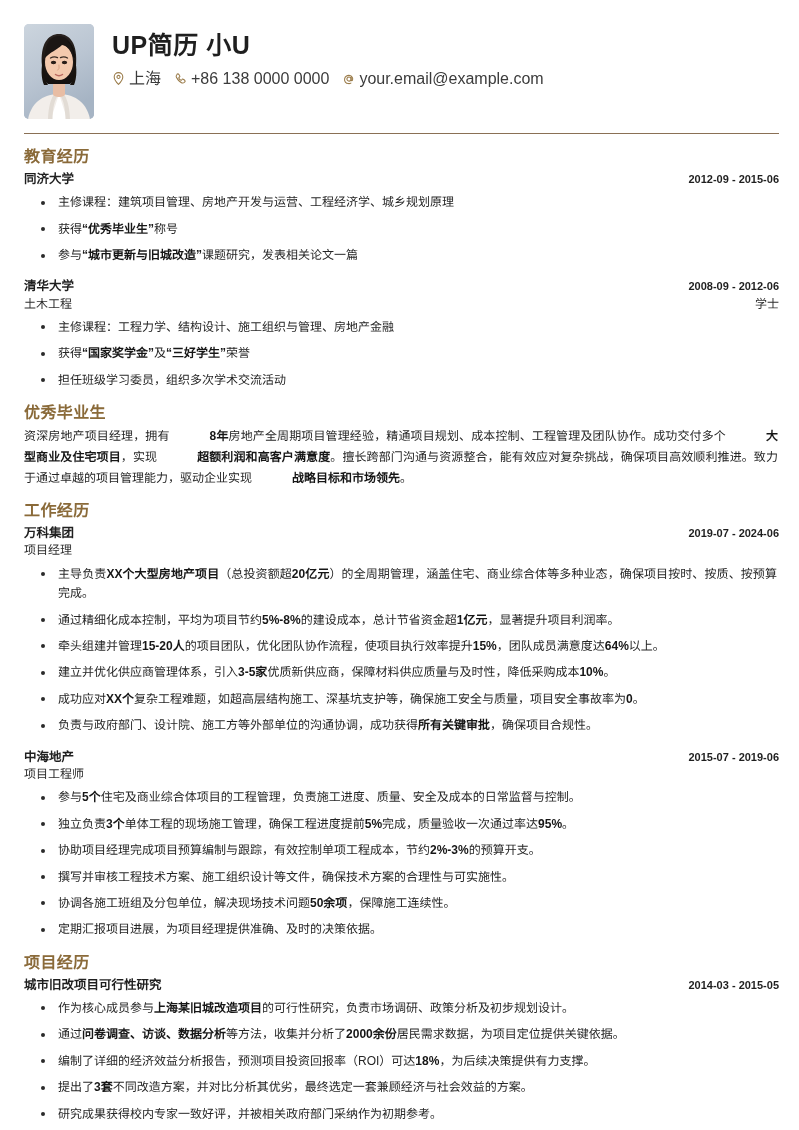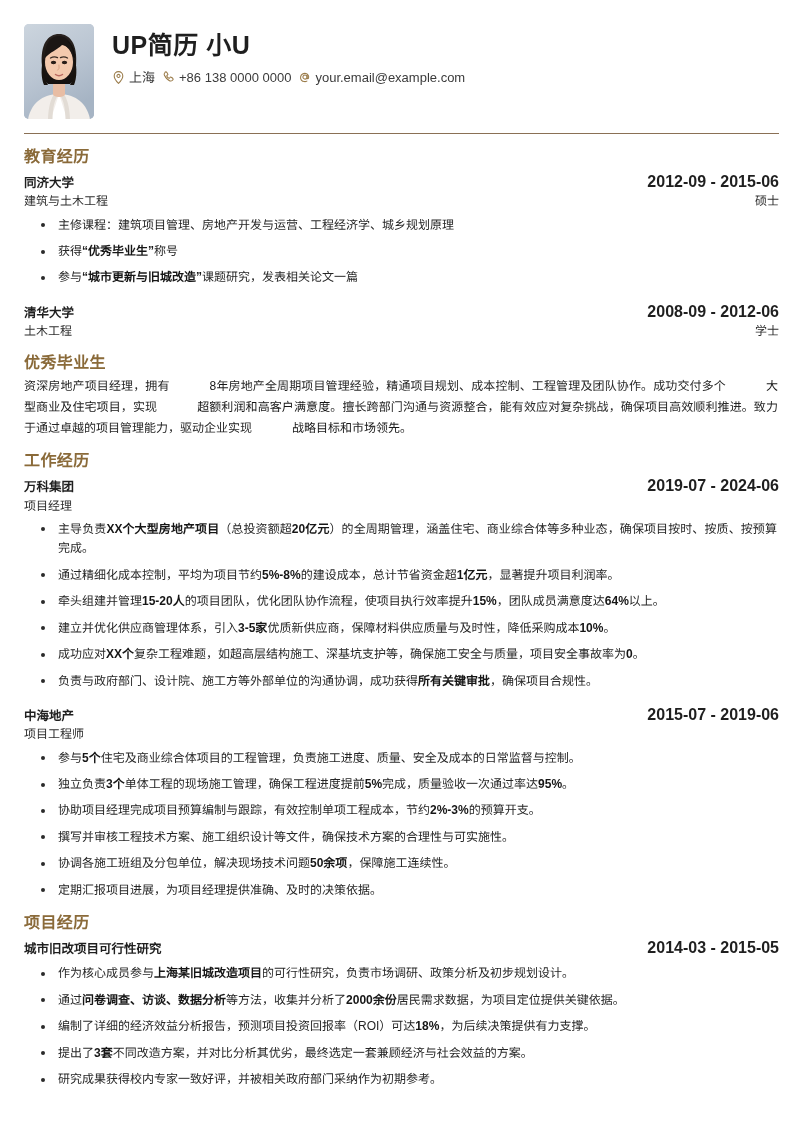--- a/index.html
+++ b/index.html
@@ -50,22 +50,23 @@
     font-weight: 600;
     letter-spacing: .5px;
     color: #1f1f1f;
     line-height: 1.1;
     margin: 0 0 11px 0;
     white-space: nowrap;
   }
   .contacts {
     display: flex;
     align-items: center;
+    gap: 6px;
     flex-wrap: nowrap;
-    font-size: 13px;
+    font-size: 16px;
     color: #3b3b3b;
     white-space: nowrap;
   }
   .contact {
     display: inline-flex;
     align-items: center;
     gap: 4px;
     margin-right: 7px;
   }
   .contact .ico {
@@ -107,21 +108,21 @@
     justify-content: space-between;
     gap: 28px;
     line-height: 1.45;
   }
   .entry-org {
     font-size: 12.5px;
     font-weight: 700;
     color: #1f1f1f;
   }
   .entry-date {
-    font-size: 16px;
+    font-size: 11px;
     font-weight: 700;
     color: #1f1f1f;
     white-space: nowrap;
     text-align: right;
   }
   .entry-sub {
     font-size: 12px;
     font-weight: 400;
     color: #2e2e2e;
   }
@@ -164,21 +165,21 @@
 
   
   .summary {
     font-size: 12px;
     line-height: 1.72;
     color: #262626;
     text-align: justify;
     margin: 3px 0 0 0;
     padding-right: 1px;
   }
-  .summary b { font-weight: 400; color: #161616; padding-left: 40px; }
+  .summary b { font-weight: 700; color: #161616; padding-left: 40px; }
 </style>
 </head>
 <body>
 
 <div class="page">
 
   <div class="header">
     <div class="photo">
       <svg viewBox="0 0 70 95" preserveAspectRatio="xMidYMid slice" aria-hidden="true">
         <defs>
@@ -262,39 +263,40 @@
   <div class="rule"></div>
 
   <div id="sections-root">
       <div class="section">
         <div class="section-title">教育经历</div>
         <div class="entry">
           <div class="entry-row">
             <span class="entry-org">同济大学</span>
             <span class="entry-date">2012-09 - 2015-06</span>
           </div>
-          <div class="entry-row">
-            <span class="entry-sub">建筑与土木工程</span>
-            <span class="entry-sub-right">硕士</span>
-          </div>
           <ul class="bullets">
             <li>主修课程：建筑项目管理、房地产开发与运营、工程经济学、城乡规划原理</li>
             <li>获得<b>“优秀毕业生”</b>称号</li>
             <li>参与<b>“城市更新与旧城改造”</b>课题研究，发表相关论文一篇</li>
           </ul>
         </div>
         <div class="entry">
           <div class="entry-row">
             <span class="entry-org">清华大学</span>
             <span class="entry-date">2008-09 - 2012-06</span>
           </div>
           <div class="entry-row">
             <span class="entry-sub">土木工程</span>
             <span class="entry-sub-right">学士</span>
           </div>
+          <ul class="bullets">
+            <li>主修课程：工程力学、结构设计、施工组织与管理、房地产金融</li>
+            <li>获得<b>“国家奖学金”</b>及<b>“三好学生”</b>荣誉</li>
+            <li>担任班级学习委员，组织多次学术交流活动</li>
+          </ul>
         </div>
       </div>
       <div class="section">
         <div class="section-title">优秀毕业生</div>
         <p class="summary">资深房地产项目经理，拥有<b>8年</b>房地产全周期项目管理经验，精通项目规划、成本控制、工程管理及团队协作。成功交付多个<b>大型商业及住宅项目</b>，实现<b>超额利润和高客户满意度</b>。擅长跨部门沟通与资源整合，能有效应对复杂挑战，确保项目高效顺利推进。致力于通过卓越的项目管理能力，驱动企业实现<b>战略目标和市场领先</b>。</p>
       </div>
       <div class="section">
         <div class="section-title">工作经历</div>
         <div class="entry">
           <div class="entry-row">

